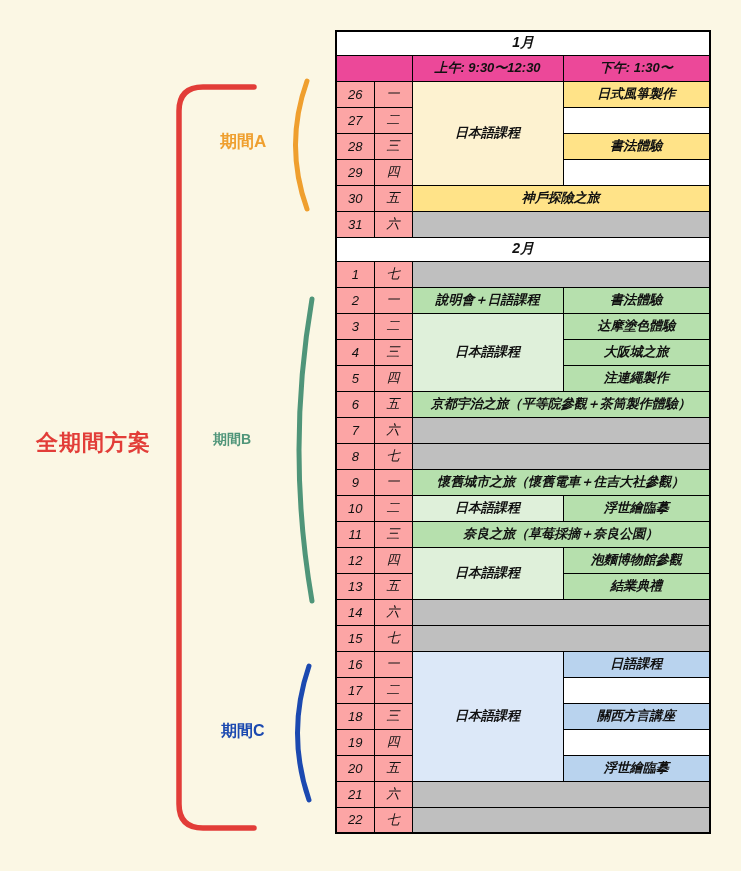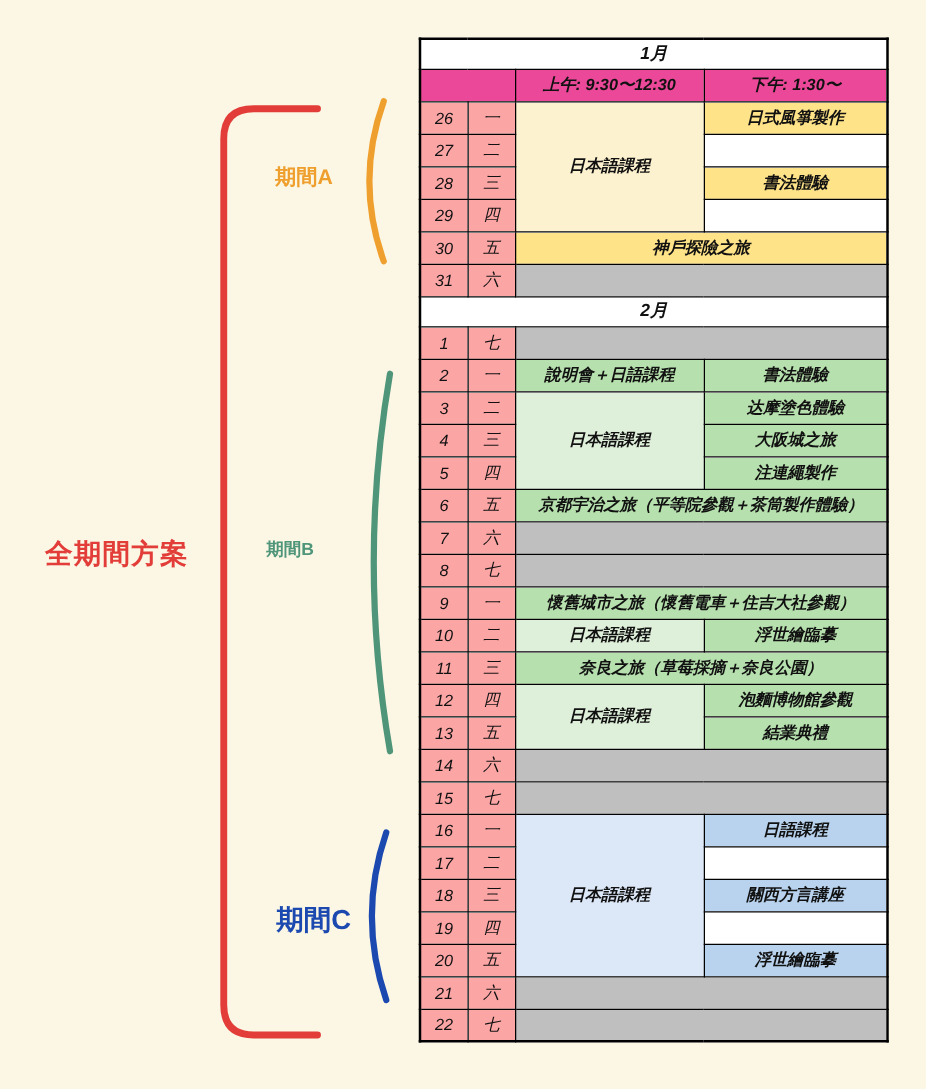--- a/index.html
+++ b/index.html
@@ -6,21 +6,21 @@
   html,body { background:#fbf7e4; }
   body { font-family:"Liberation Sans","DejaVu Sans",sans-serif; }
   .canvas { position:relative; width:741px; height:871px; background:#fbf7e4; overflow:hidden; }
 
   
   .ann-svg { position:absolute; left:0; top:0; pointer-events:none; }
   .lbl { position:absolute; font-weight:bold; white-space:nowrap; }
   .lbl-overall { left:36px; top:428px; font-size:22px; color:#e23d38; letter-spacing:1px; }
   .lbl-a { left:220px; top:130px; font-size:17px; color:#ef9f2e; }
   .lbl-b { left:213px; top:431px; font-size:14px; color:#4f9579; }
-  .lbl-c { left:221px; top:721px; font-size:22px; color:#1b49b0; }
+  .lbl-c { left:221px; top:721px; font-size:16px; color:#1b49b0; }
 
   
   .schedule { position:absolute; left:335px; top:30px; width:374px;
               border-collapse:collapse; table-layout:fixed; border:2px solid #000;
               background:#fff;font-style:italic; }
   .schedule td { border:1px solid #000; text-align:center; vertical-align:middle;
                  font-size:13px; color:#111; height:26px; padding:0 2px;
                  overflow:hidden; white-space:nowrap; }
   .month-row td { font-weight:bold; font-size:14px; height:24px; background:#ffffff; }
   .time-row td { font-weight:bold; font-size:13px; background:#ec4899;margin-left:12px; }

